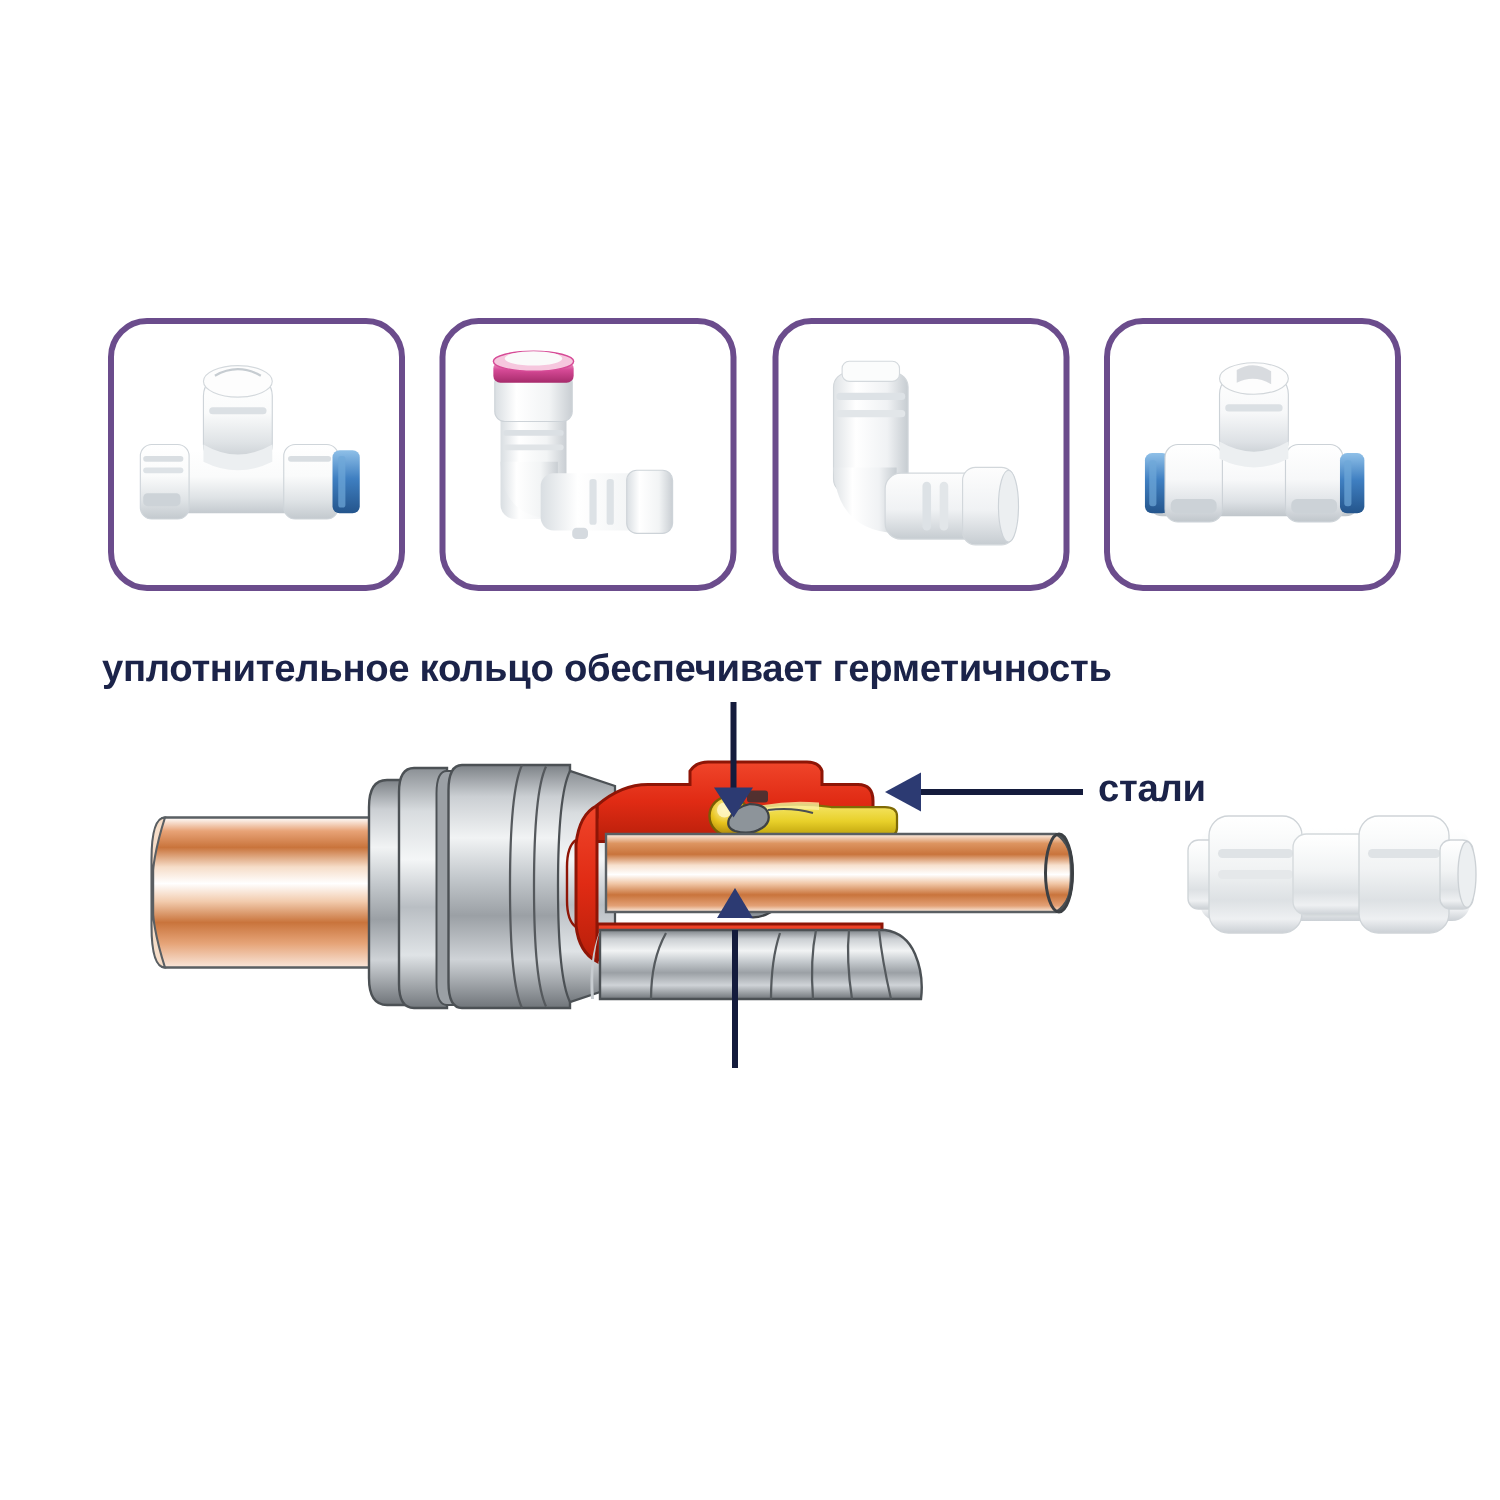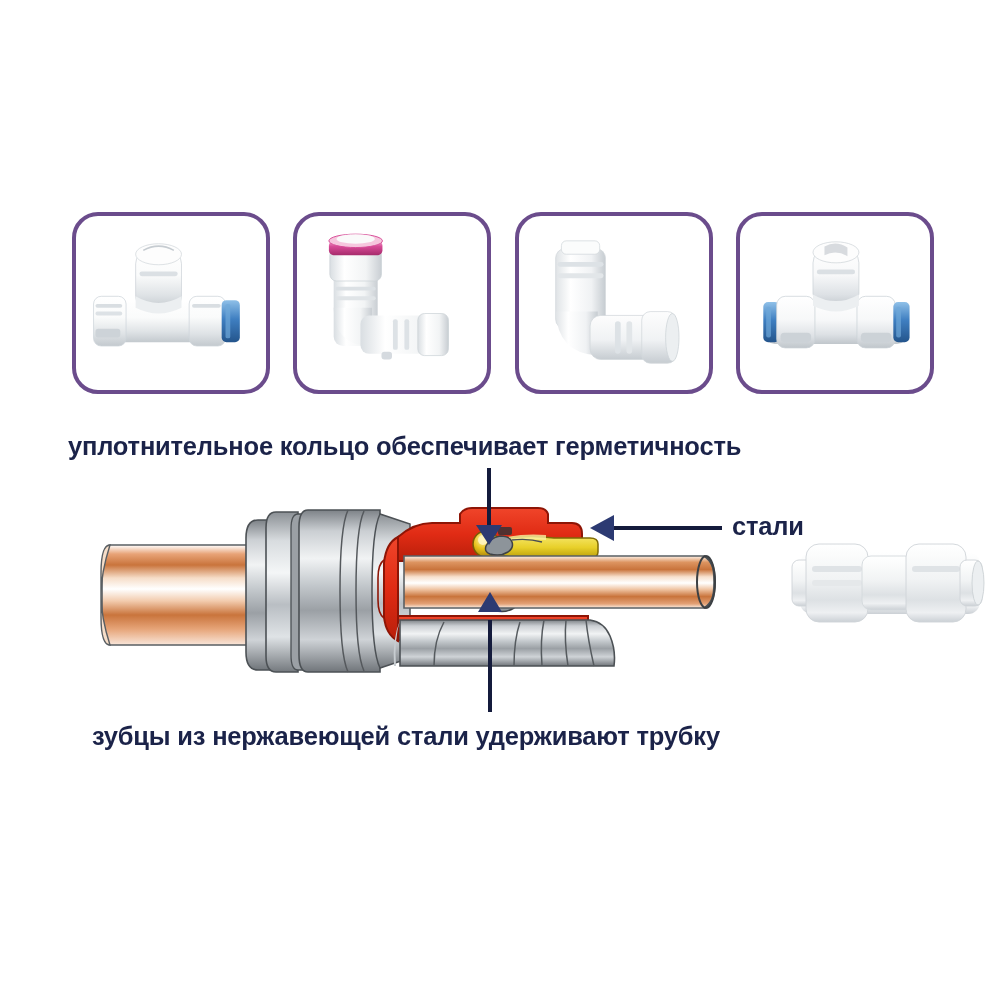--- a/index.html
+++ b/index.html
@@ -407,17 +407,16 @@
     </g>
 
     <g>
       <line x1="722" y1="528" x2="612" y2="528" stroke="#141b3c" stroke-width="4"></line>
       <path d="M590 528 l24 -13 l0 26 z" fill="#2c3a72"></path>
     </g>
   </svg>
 
   <div class="label" id="label-oring">уплотнительное кольцо обеспечивает герметичность</div>
 
-  <div class="label" id="label-teeth">зубцы из нержавеющей стали удерживают трубку</div>
 
   <div class="label" id="label-collet">стали</div>
 
 </div>
 
 </body></html>

